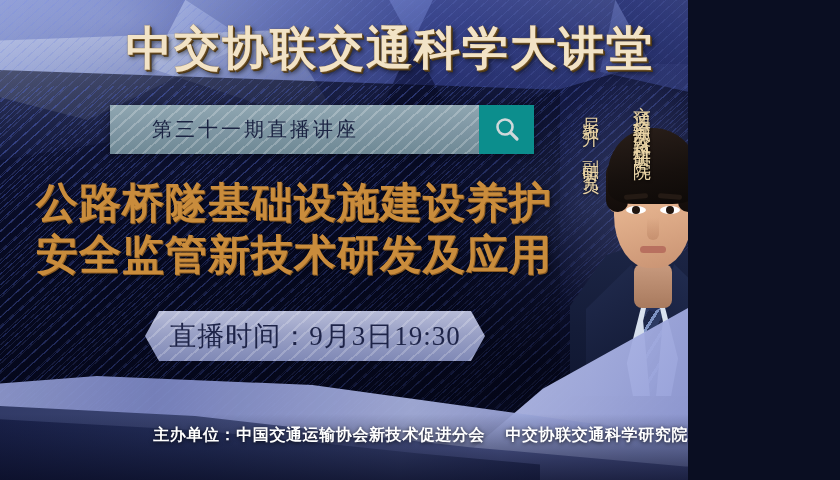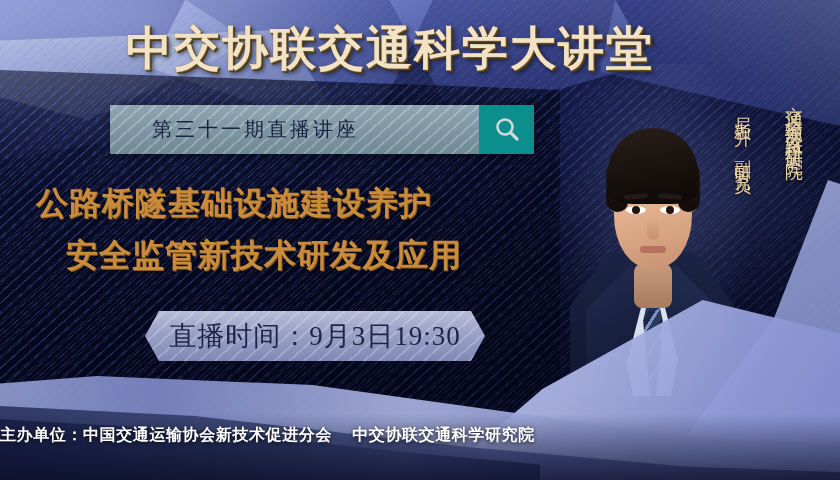--- a/index.html
+++ b/index.html
@@ -1,18 +1,18 @@
 <!DOCTYPE html>
 <html><head>
 <meta charset="utf-8">
 <style>
   html,body{margin:0;padding:0;background:#0a0e22;}
   *{box-sizing:border-box;}
   #poster{
-    position:relative;width:840px;height:480px;overflow:hidden;
+    position:relative;width:688px;height:480px;overflow:hidden;
     font-family:"Liberation Sans","DejaVu Sans",sans-serif;
     background:#0b1030;
   }
   
   .bg-base{position:absolute;inset:0;
     background:
       radial-gradient(120% 90% at 18% 4%, #5f6ba8 0%, #3b4788 18%, #1a2157 42%, #0c1134 70%, #080c26 100%);
   }
   .bg-deep{position:absolute;inset:0;
     background:linear-gradient(160deg, rgba(8,12,38,0) 0%, rgba(6,9,30,.35) 45%, rgba(4,6,22,.85) 100%);
@@ -147,41 +147,41 @@
      box-shadow:0 2px 8px rgba(0,0,0,.45);}
   .subtitle-bar .sheen{position:absolute;inset:0;
      background-image:repeating-linear-gradient(-42deg,
        rgba(255,255,255,.22) 0px, rgba(255,255,255,.22) 2px,
        rgba(255,255,255,0) 2px, rgba(255,255,255,0) 9px);}
   .subtitle-text{position:absolute;left:42px;top:0;height:49px;line-height:49px;
      font-size:20px;letter-spacing:3px;color:#1b2342;white-space:nowrap;}
   .search-box{position:absolute;right:0;top:0;width:55px;height:49px;
      background:#0c8e8d;display:flex;align-items:center;justify-content:center;}
   .title-lines{position:absolute;left:36px;top:180px;width:560px;}
-  .title-lines .tl{font-size:32px;line-height:46px;font-weight:700;letter-spacing:1px;
+  .title-lines .tl{font-size:42px;line-height:46px;font-weight:700;letter-spacing:1px;
      color:#c98c3c;white-space:nowrap;
      text-shadow:1px 1px 0 #8a5a22, 2px 2px 4px rgba(0,0,0,.6);}
-  .title-lines .tl.second{margin-top:6px;margin-left:30px;}
+  .title-lines .tl.second{margin-top:6px;}
   .time-pill{position:absolute;left:145px;top:311px;width:340px;height:50px;
      background:linear-gradient(180deg,#b7bcd8 0%,#9aa1c6 45%,#8089b6 100%);
      clip-path:polygon(0 50%,14px 0,calc(100% - 14px) 0,100% 50%,calc(100% - 14px) 100%,14px 100%);
      box-shadow:0 3px 10px rgba(0,0,0,.5);font-family:Liberation Serif, serif;}
   .time-pill .sheen{position:absolute;inset:0;
      background-image:repeating-linear-gradient(-42deg,
        rgba(255,255,255,.20) 0px, rgba(255,255,255,.20) 2px,
        rgba(255,255,255,0) 2px, rgba(255,255,255,0) 10px);}
   .time-text{position:absolute;inset:0;display:flex;align-items:center;justify-content:center;
      font-size:27px;letter-spacing:1px;color:#1e2448;white-space:nowrap;}
   .vcol{position:absolute;writing-mode:vertical-rl;text-orientation:upright;
      color:#e8d2a4;white-space:pre;}
   .vcol.org{right:34px;top:92px;font-size:18px;letter-spacing:5px;
      text-shadow:0 1px 3px rgba(0,0,0,.75);}
   .vcol.person{right:86px;top:104px;font-size:17px;letter-spacing:6px;
      text-shadow:0 1px 3px rgba(0,0,0,.75);}
-  .footer{position:absolute;left:0;right:0;top:425px;text-align:left;
+  .footer{position:absolute;left:0;right:0;top:425px;text-align:right;
      font-size:16px;font-weight:700;letter-spacing:.6px;color:#ffffff;
      text-shadow:0 1px 4px rgba(0,0,0,.8);white-space:pre;}
 </style>
 </head>
 <body>
 
 <div id="poster">
 
   <div class="bg-base"></div>
   <div class="facet f5"></div>

